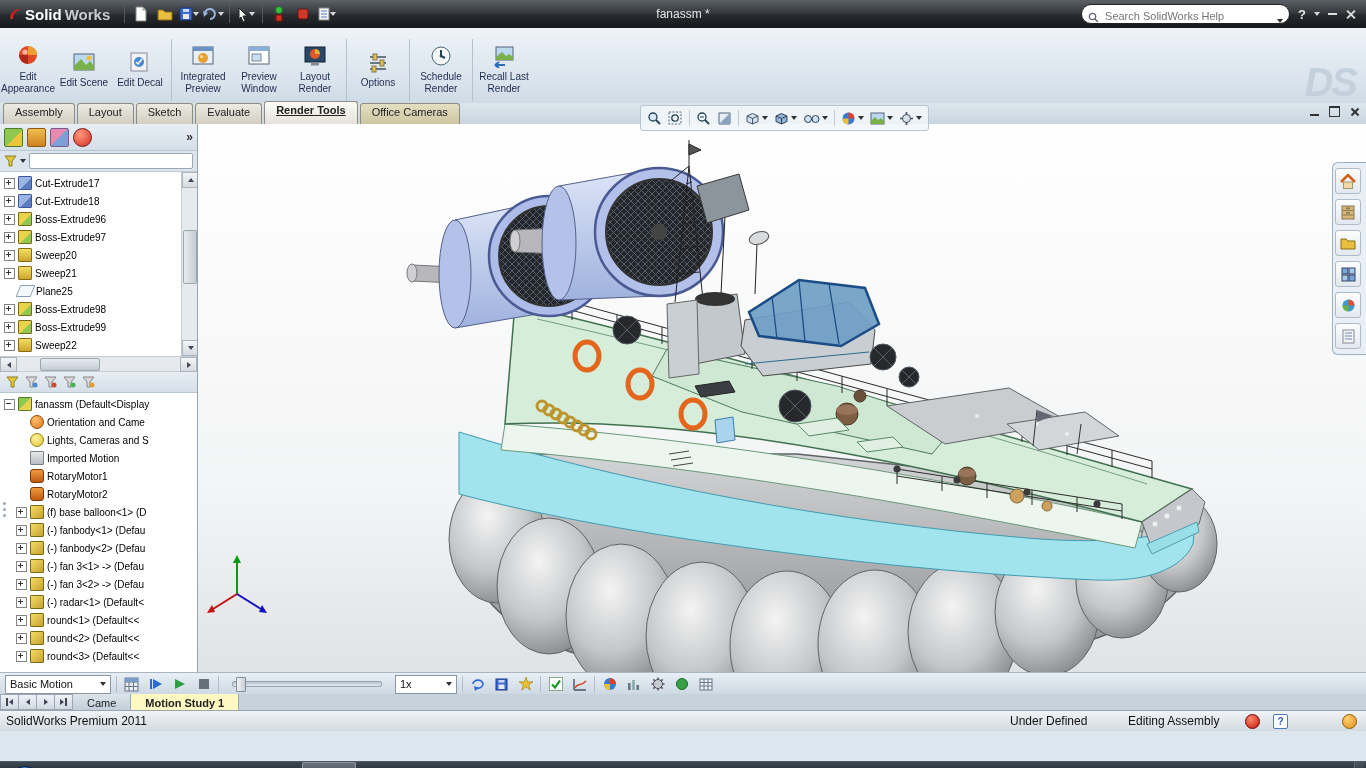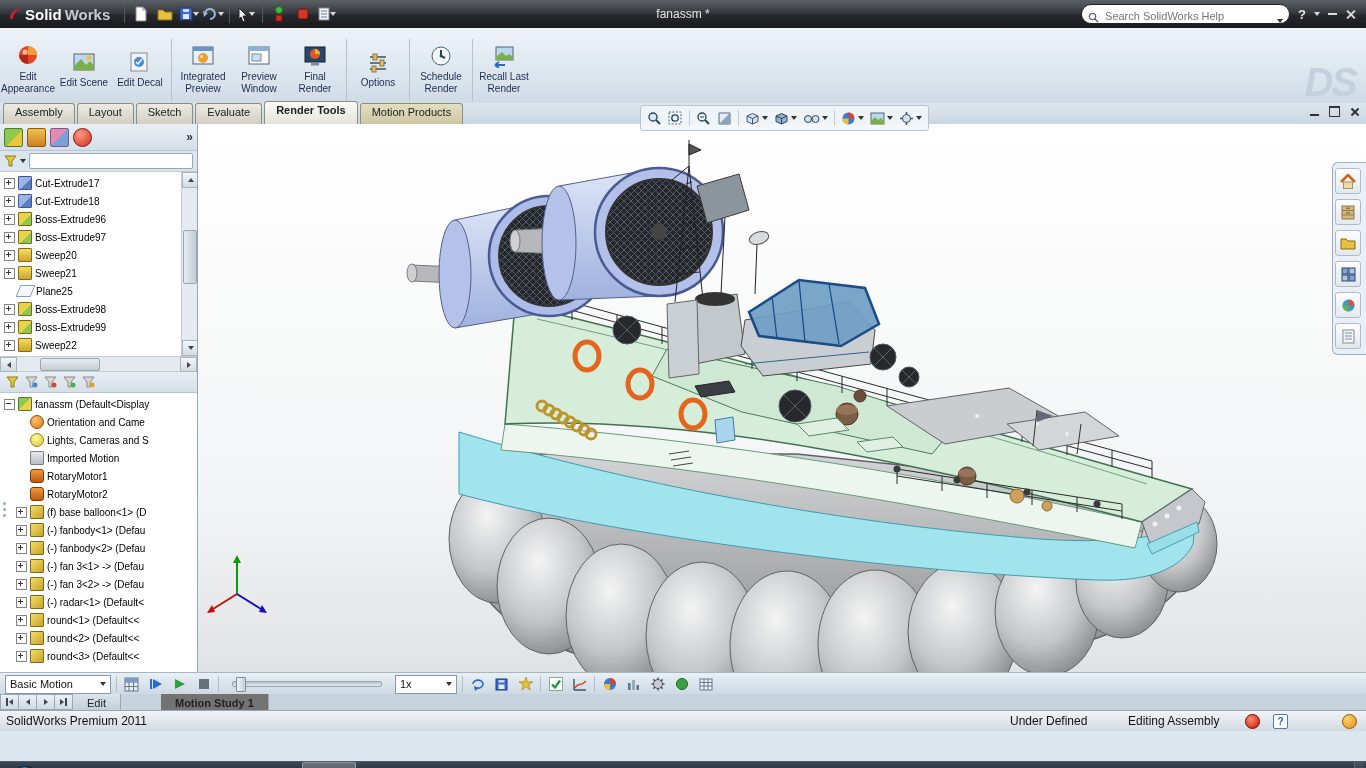--- a/index.html
+++ b/index.html
@@ -37,21 +37,21 @@
   .rsep{width:1px;height:62px;background:#b4c2ce;margin:2px 3px 0 3px;}
   .ds-mark{position:absolute;right:10px;top:32px;font-size:40px;font-style:italic;font-weight:bold;color:#c4d1dc;letter-spacing:-2px;}
 
   
   .cmdtabs{position:absolute;left:0;top:103px;width:1366px;height:21px;
     background:linear-gradient(#dde6ed,#c9d6e0);border-bottom:1px solid #98aab8;
     display:flex;align-items:flex-end;padding-left:3px;}
   .ctab{height:17px;padding:2px 11px 1px 11px;font-size:11px;color:#222;
     background:linear-gradient(#eceae2,#d2cec2);border:1px solid #8e8e80;border-bottom:none;
     border-radius:3px 3px 0 0;margin-right:2px;white-space:nowrap;}
-  .ctab.active{background:linear-gradient(#fbfbf8,#e4e2da);font-weight:bold;height:19px;}
+  .ctab.active{background:linear-gradient(#fbfbf8,#e4e2da);font-weight:bold;height:19px;text-decoration:underline;}
   .ctab.office{background:linear-gradient(#e3dfc2,#cdc6a2);}
   .doc-controls{position:absolute;right:6px;top:106px;display:flex;gap:10px;align-items:center;z-index:9;}
   .dc-min{width:9px;height:2px;background:#333;margin-top:7px;}
   .dc-max{width:9px;height:8px;border:1px solid #333;border-top:2px solid #333;}
   .dc-x{position:relative;width:10px;height:10px;}
   .dc-x:before,.dc-x:after{content:"";position:absolute;left:4px;top:0;width:2px;height:10px;background:#333;}
   .dc-x:before{transform:rotate(45deg);}.dc-x:after{transform:rotate(-45deg);}
 
   
   .leftpanel{position:absolute;left:0;top:124px;width:197px;height:548px;background:#eef2f6;border-right:1px solid #93a6b6;z-index:3;}
@@ -127,21 +127,21 @@
   .msep{width:1px;height:16px;background:#b0bec8;}
   .mslider{width:148px;height:4px;background:linear-gradient(#b8c2cc,#e4eaf0);border:1px solid #96a4b0;border-radius:2px;position:relative;margin:0 8px;}
   .mthumb{position:absolute;left:3px;top:-5px;width:8px;height:13px;background:linear-gradient(90deg,#f0f2f4,#c6d0d8);border:1px solid #808e9a;border-radius:1px;}
 
   
   .studytabs{position:absolute;left:0;top:694px;width:1366px;height:16px;background:#c6d2dc;display:flex;align-items:stretch;z-index:4;}
   .nav-btn{width:17px;display:flex;align-items:center;justify-content:center;background:linear-gradient(#eef2f6,#d0d8e0);border:1px solid #9aa8b4;border-left:none;}
   .nav-btn:first-child{border-left:1px solid #9aa8b4;}
   .navbar-extra{width:2px;height:8px;background:#445;margin-right:1px;}
   .stab{padding:1px 14px 0 14px;font-size:11px;color:#222;background:linear-gradient(#dde4ea,#c2cedA);border-right:1px solid #9aa8b4;display:flex;align-items:center;}
-  .stab.active{background:#737373;font-weight:bold;margin-left:40px;}
+  .stab.active{background:#fef9c3;font-weight:bold;}
 
   
   .statusbar{position:absolute;left:0;top:710px;width:1366px;height:20px;
     background:linear-gradient(#f1f4f7,#d3dae1);border-top:1px solid #98a6b4;font-size:12px;color:#111;z-index:4;}
   .statusbar .sleft{position:absolute;left:6px;top:3px;}
   .statusbar .sud{position:absolute;left:1010px;top:3px;}
   .statusbar .sea{position:absolute;left:1128px;top:3px;}
   .st-ic{position:absolute;top:3px;width:13px;height:13px;border-radius:50%;}
   .st-red{left:1245px;background:radial-gradient(circle at 35% 30%,#ff8a70,#c01808);border:1px solid #700;}
   .st-help{left:1273px;background:#fff;border:1px solid #4a7ac0;border-radius:2px;display:flex;align-items:center;justify-content:center;font-size:10px;color:#2a5ac0;font-weight:bold;}
@@ -299,21 +299,21 @@
     </div>
     <div class="rbtn">
       <span class="ric">
           <svg width="24" height="24">
             <rect x="2" y="3" width="20" height="15" fill="#284868" stroke="#123"></rect>
             <circle cx="12" cy="10" r="5" fill="#e05828"></circle>
             <path d="M12,5 A5,5 0 0 1 17,10 L12,10 Z" fill="#f0b030"></path>
             <rect x="8" y="19" width="8" height="2.5" fill="#889"></rect>
           </svg>
         </span>
-      <span class="rlabel">Final Render</span>
+      <span class="rlabel">Layout Render</span>
     </div>
     <span class="rsep"></span>
     <div class="rbtn">
       <span class="ric">
           <svg width="24" height="24">
             <path d="M4,7 h16 M4,13 h16 M4,19 h16" stroke="#678" stroke-width="2"></path>
             <rect x="7" y="4" width="4" height="6" fill="#e8c040" stroke="#875"></rect>
             <rect x="14" y="10" width="4" height="6" fill="#e8c040" stroke="#875"></rect>
             <rect x="6" y="16" width="4" height="6" fill="#e8c040" stroke="#875"></rect>
           </svg>
@@ -344,21 +344,21 @@
     </div>
     <span class="ds-mark">DS</span>
   </div>
 
   <div class="cmdtabs">
     <span class="ctab">Assembly</span>
     <span class="ctab">Layout</span>
     <span class="ctab">Sketch</span>
     <span class="ctab">Evaluate</span>
     <span class="ctab active">Render Tools</span>
-    <span class="ctab office">Motion Products</span>
+    <span class="ctab office">Office Cameras</span>
   </div>
   <div class="doc-controls">
     <span class="dc-min"></span>
     <span class="dc-max"></span>
     <span class="dc-x"></span>
   </div>
 
   <div class="viewport">
     <svg width="1169" height="548" viewBox="0 0 1169 548">
       <defs>
@@ -963,21 +963,21 @@
     <span class="nav-btn">
         <span class="tri-l"></span>
       </span>
     <span class="nav-btn">
         <span class="tri-r"></span>
       </span>
     <span class="nav-btn">
         <span class="tri-r"></span>
         <span class="navbar-extra" style="margin:0 0 0 1px;"></span>
       </span>
-    <span class="stab">Edit</span>
+    <span class="stab">Came</span>
     <span class="stab active">Motion Study 1</span>
   </div>
 
   <div class="statusbar">
     <span class="sleft">SolidWorks Premium 2011</span>
     <span class="sud">Under Defined</span>
     <span class="sea">Editing Assembly</span>
     <span class="st-ic st-red"></span>
     <span class="st-ic st-help">?</span>
     <span class="st-ic st-globe"></span>

